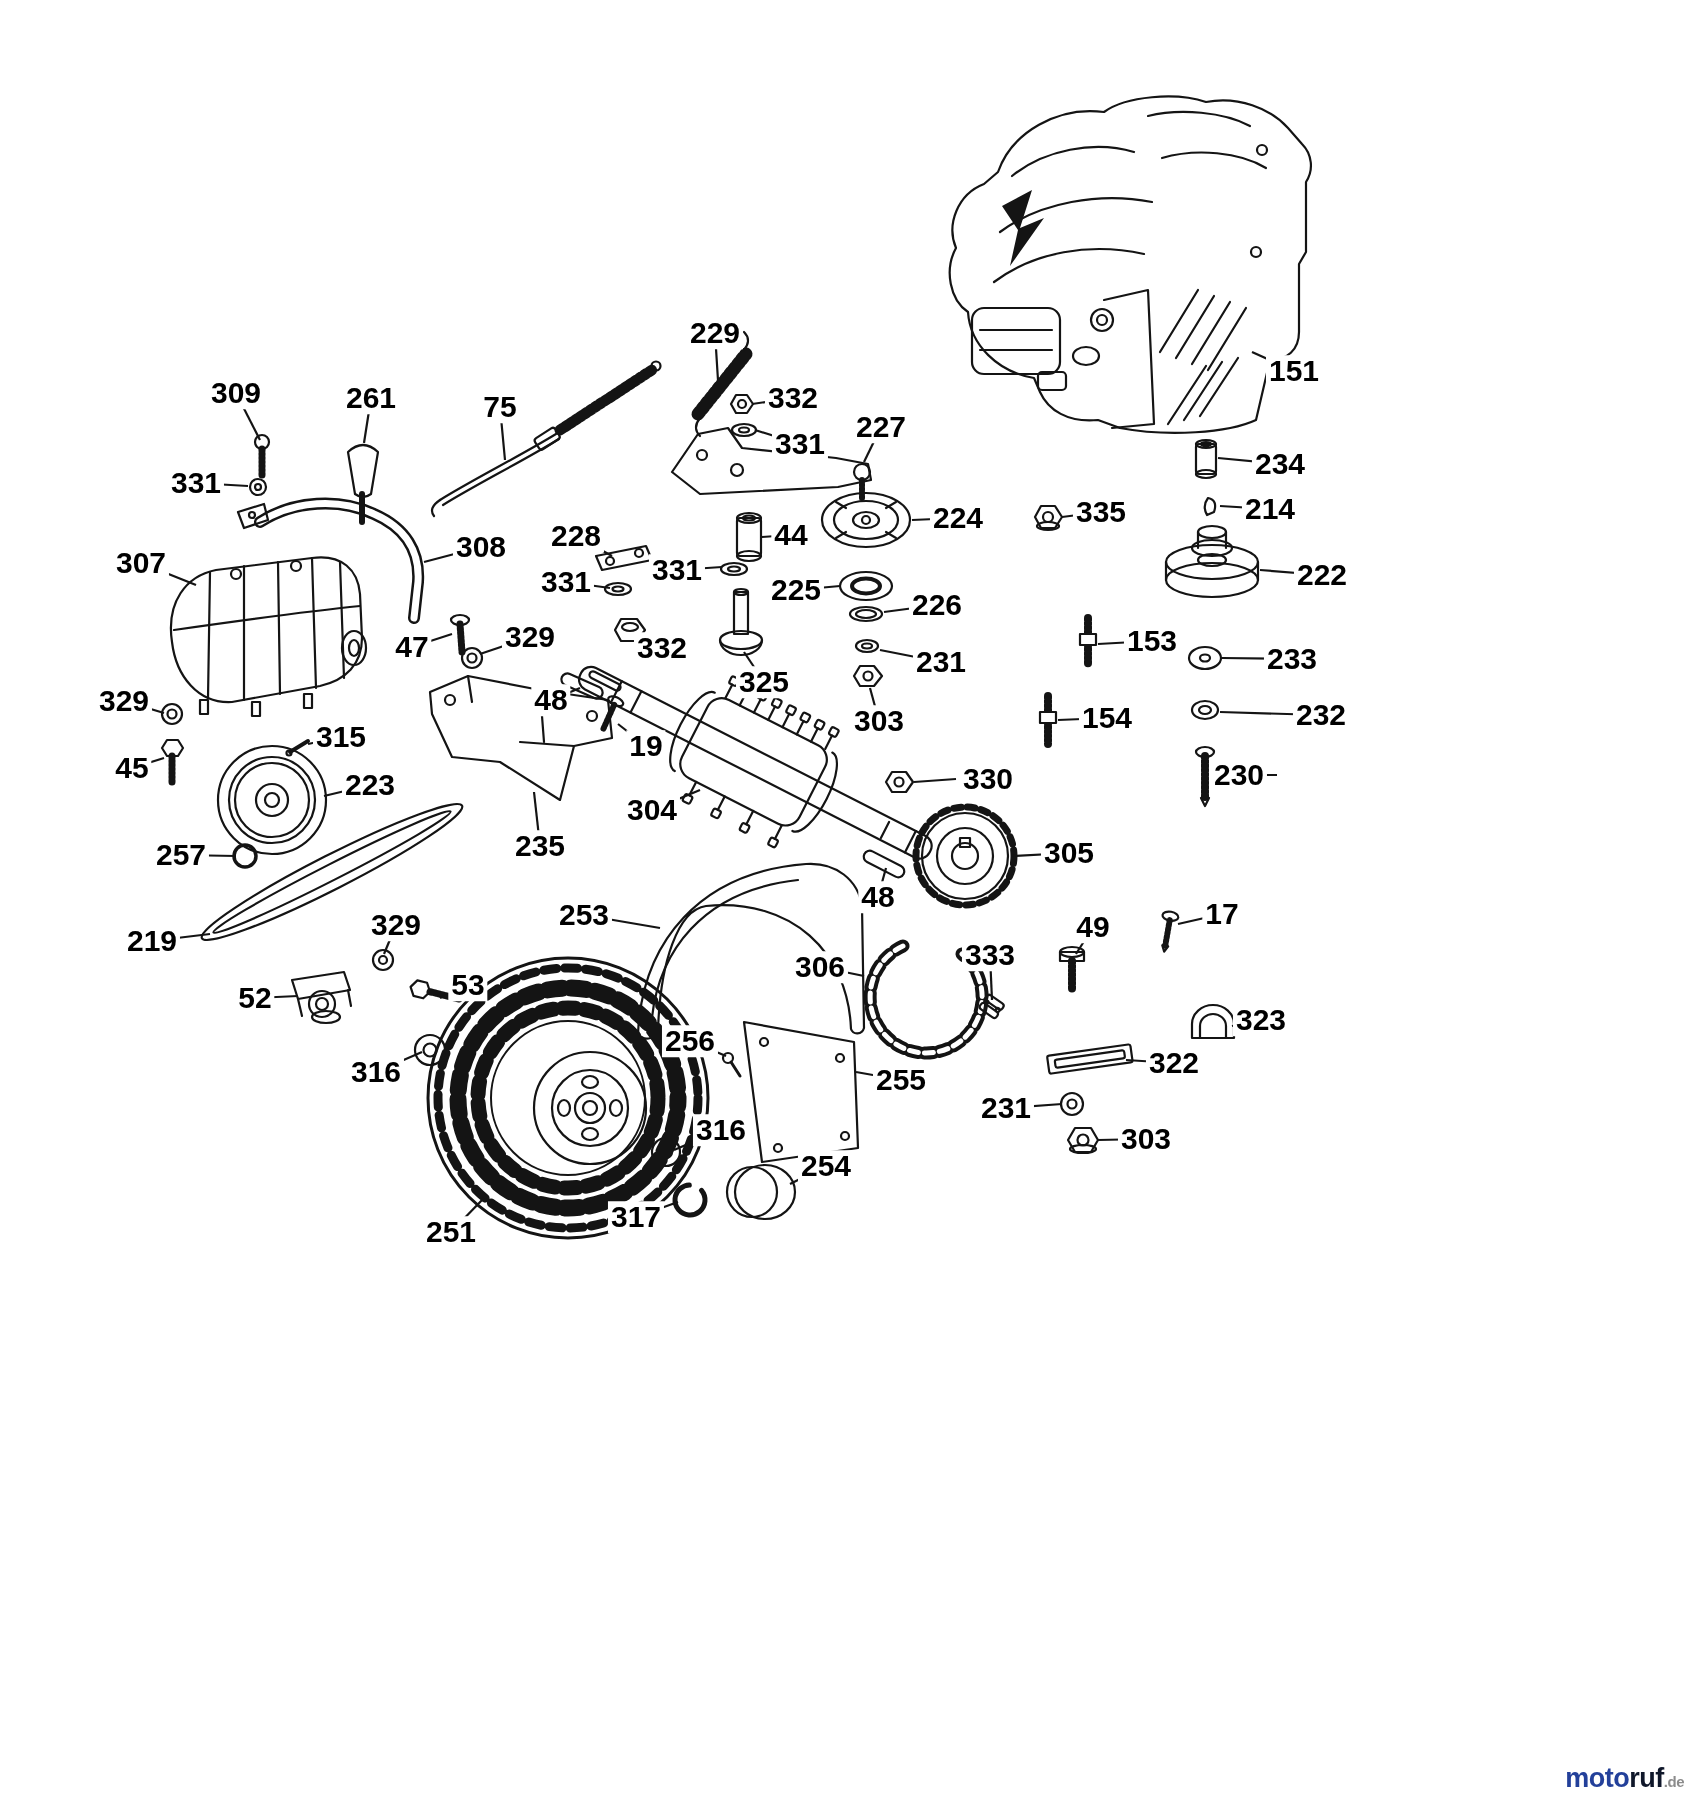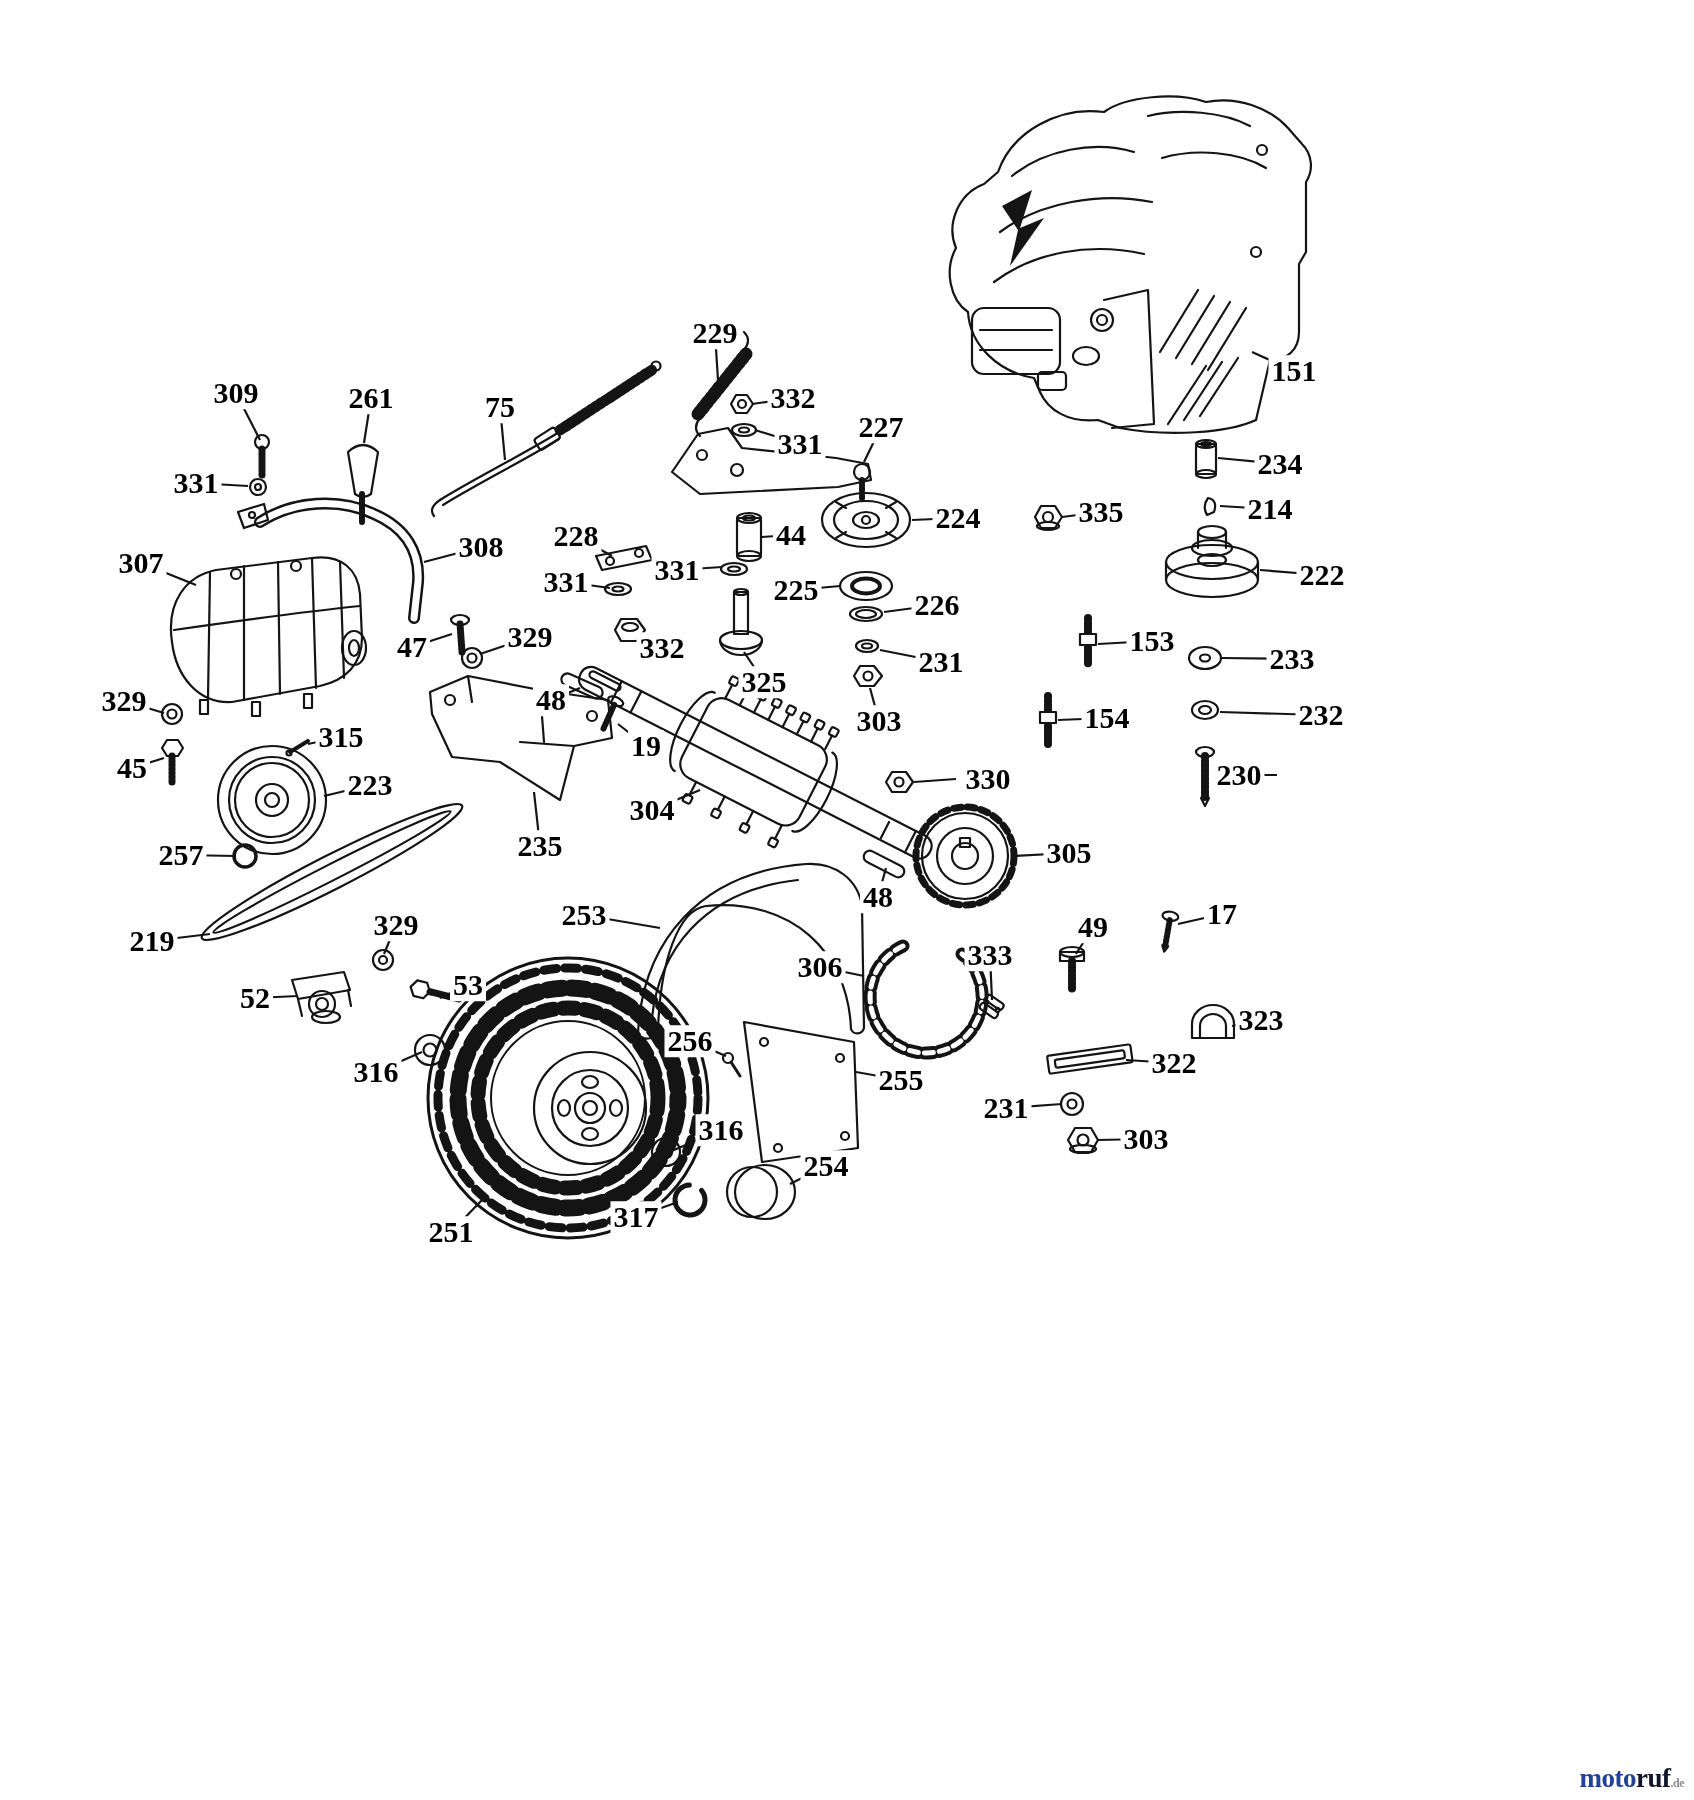--- a/index.html
+++ b/index.html
@@ -1,34 +1,34 @@
 <!DOCTYPE html>
 <html><head>
 <meta charset="utf-8">
 <style>
   html,body{margin:0;padding:0;background:#ffffff;}
   .stage{
     position:relative;width:1694px;height:1800px;background:#ffffff;
-    font-family:Liberation Serif, serif;overflow:hidden;
+    font-family:Liberation Sans, sans-serif;overflow:hidden;
   }
   .layer{position:absolute;left:0;top:0;width:100%;height:100%;}
   svg{display:block;}
   .part-label{
     position:absolute;transform:translate(-50%,-50%);
     font-weight:bold;font-size:30px;color:#000;background:#ffffff;
     padding:0 3px;line-height:1.05;white-space:nowrap;z-index:3;
   }
   #leader-lines{z-index:2;}
   #diagram-art{z-index:1;}
   #leader-lines line{stroke:#141414;stroke-width:2.2;}
   .watermark{
     position:absolute;right:10px;bottom:8px;z-index:4;
     font-weight:bold;font-size:27px;letter-spacing:-0.5px;line-height:1;
   }
-  .watermark .de{font-size:12px;}
+  .watermark .de{font-size:15px;}
 </style>
 </head>
 <body>
 
 <div class="stage">
 
   <svg id="diagram-art" class="layer" width="1694" height="1800" viewBox="0 0 1694 1800" stroke="#141414" fill="none" stroke-width="2.2" stroke-linejoin="round" stroke-linecap="round">
 
     <g>
       <path d="M 998 172 C 1012 132 1058 106 1104 112 C 1126 96 1176 92 1206 102 C 1238 96 1270 108 1288 128 L 1302 144 C 1312 154 1314 170 1306 182 L 1306 252 L 1299 264 L 1299 332 C 1299 350 1287 360 1270 360 L 1256 420 C 1228 433 1168 437 1120 428 L 1098 420 C 1068 423 1048 410 1040 392 L 1034 378 C 998 372 970 345 968 312 C 950 300 944 270 956 248 C 946 224 958 194 984 184 Z"></path>

